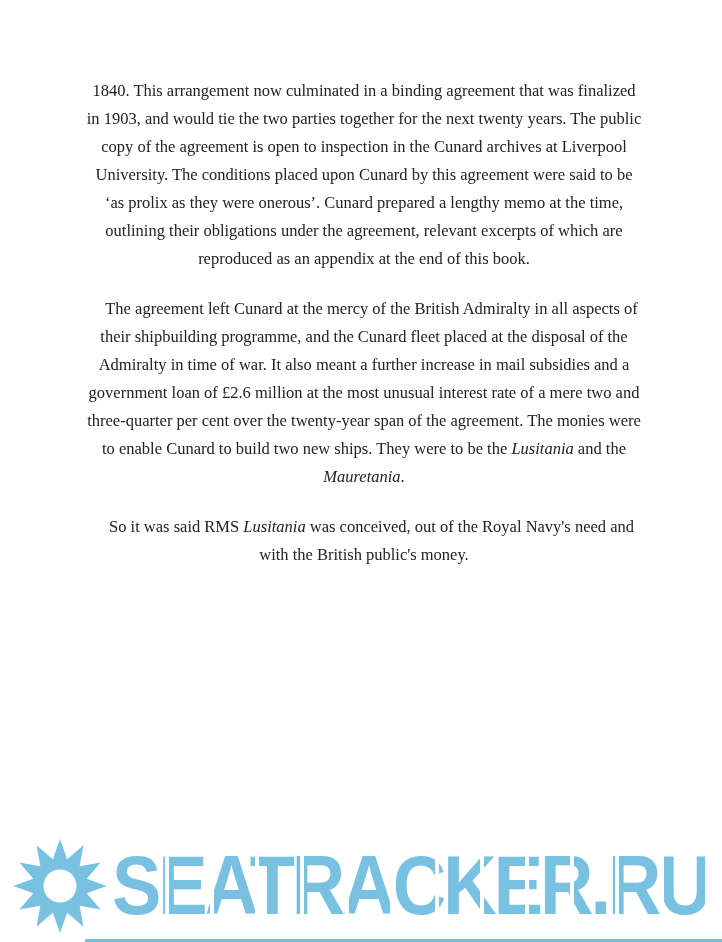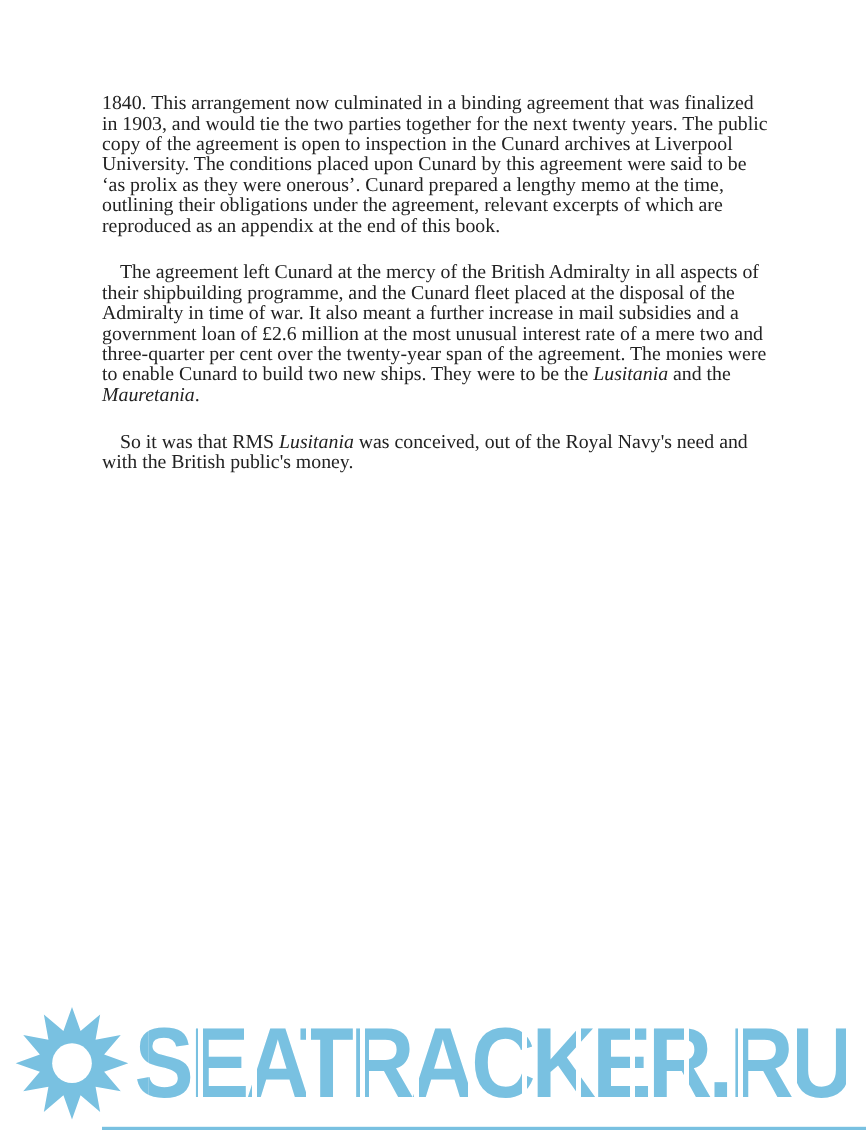--- a/index.html
+++ b/index.html
@@ -10,23 +10,23 @@
     font-family: "Liberation Serif", "DejaVu Serif", serif;
     position: relative;
     overflow: hidden;
   }
   .page-text {
     position: absolute;
     left: 85px;
     top: 77px;
     width: 558px;
     font-size: 16.5px;
-    line-height: 17px;
+    line-height: 28px;
     color: #222222;
-    text-align: left;
+    text-align: center;
   }
   .page-text p { margin: 0; }
   .page-text p + p { margin-top: 22px; }
   .page-text p.indent { text-indent: 15px; }
   .page-text em { font-style: italic; }
 
   .watermark {
     position: absolute;
     left: 12px;
     right: 0;
@@ -71,21 +71,21 @@
   }
 </style>
 </head>
 <body>
 
 <main>
 
   <section class="page-text" style="color: rgb(34, 34, 34);">
       <p><span>1840. This arrangement now culminated in a binding agreement that was finalized in 1903, and would tie the two parties together for the next twenty years. The public copy of the agreement is open to inspection in the Cunard archives at Liverpool University. The conditions placed upon Cunard by this agreement were said to be ‘as prolix as they were onerous’. Cunard prepared a lengthy memo at the time, outlining their obligations under the agreement, relevant excerpts of which are reproduced as an appendix at the end of this book.</span></p>
       <p class="indent"><span>The agreement left Cunard at the mercy of the British Admiralty in all aspects of their shipbuilding programme, and the Cunard fleet placed at the disposal of the Admiralty in time of war. It also meant a further increase in mail subsidies and a government loan of £2.6 million at the most unusual interest rate of a mere two and three-quarter per cent over the twenty-year span of the agreement. The monies were to enable Cunard to build two new ships. They were to be the </span><em>Lusitania</em><span> and the </span><em>Mauretania</em><span>.</span></p>
-      <p class="indent"><span>So it was that RMS </span><em>Lusitania</em><span> was conceived, out of the Royal Navy's need and with the British public's money.</span></p>
+      <p class="indent"><span>So it was said RMS </span><em>Lusitania</em><span> was conceived, out of the Royal Navy's need and with the British public's money.</span></p>
     </section>
 
   <div class="watermark">
     <svg class="sun-icon" width="96" height="96" viewBox="0 0 90 90" aria-hidden="true">
       <polygon class="sun-fill" points="89,45 70.1,51.7 83.1,67 63.4,63.4 67,83.1 51.7,70.1 45,89 38.3,70.1 23,83.1 26.6,63.4 6.9,67 19.9,51.7 1,45 19.9,38.3 6.9,23 26.6,26.6 23,6.9 38.3,19.9 45,1 51.7,19.9 67,6.9 63.4,26.6 83.1,23 70.1,38.3" fill="#79c1e1"></polygon>
       <circle cx="45" cy="45" r="15.5" fill="#ffffff"></circle>
     </svg>
     <span class="watermark-text" style="color: rgb(121, 193, 225);">SEATRACKER.RU</span>
     <div class="stencil-stripes"></div>
   </div>

